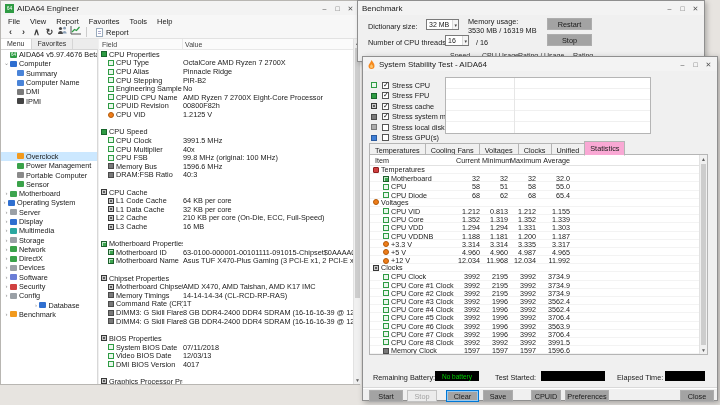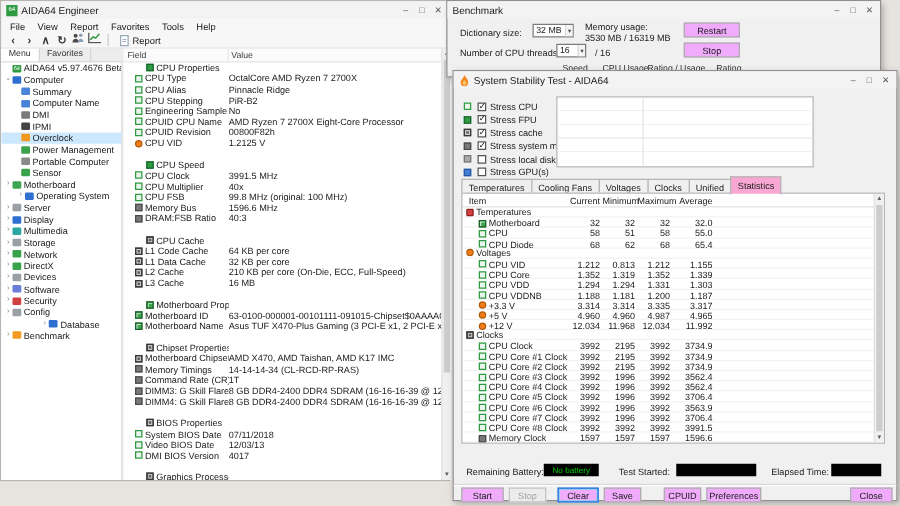--- a/index.html
+++ b/index.html
@@ -28,21 +28,21 @@
 .tree-row{display:flex;align-items:center;height:9.3px;font-size:7.3px;white-space:nowrap;overflow:hidden}
 .tree-row.selected{background:#cce8ff}
 .exp{width:7px;text-align:center;color:#8a8a8a;font-size:6px;flex:none;line-height:9px}
 .ti{width:7px;height:6px;flex:none;margin-right:2px;border-radius:1px;font-size:4.5px;color:#fff;text-align:center;line-height:6px;overflow:hidden}
 #field-panel{position:absolute;left:98px;top:38px;width:254px;bottom:0;background:#fff;overflow:hidden}
 #field-header{height:11px;display:flex;font-size:7px;color:#444;border-bottom:1px solid #e8e8e8;background:#fbfbfb;align-items:center}
 #field-header .fh1{width:84px;padding-left:3px;border-right:1px solid #e8e8e8;height:100%;display:flex;align-items:center}
 #field-header .fh2{padding-left:2px}
 .f-row{display:flex;height:8.62px;font-size:7.3px;align-items:center;white-space:nowrap}
 .f-label{width:84px;flex:none;display:flex;align-items:center;overflow:hidden;padding-left:9px}
-.f-row.group .f-label{padding-left:18px}
+.f-row.group .f-label{padding-left:2px}
 .f-value{flex:1;overflow:hidden}
 .f-gap{height:8.62px}
 .fi{width:6px;height:6px;flex:none;margin-right:2px}
 .fi.sq-green{background:#eaf6ec;border:1px solid #2e9b43}
 .fi.chip-green{background:#2e9b43;border:1px solid #19662c}
 .fi.sq-dark{background:#7a7a7a;border:1px solid #4a4a4a}
 .fi.chip-dark{background:#5e5e5e;border:1px solid #383838;box-shadow:inset 0 0 0 1px #c9c9c9}
 .fi.dot-orange{background:#ef7d1a;border:1px solid #b35a08;border-radius:50%}
 .fi.mobo-green{background:#3da54f;border:1px solid #1c5f2a;box-shadow:inset 1px 1px 0 #bfe6c9}
 .fi.dot-red{background:#d04040;border:1px solid #8f1f1f;border-radius:1px}
@@ -54,21 +54,21 @@
 #field-scroll{left:352px;top:38px;width:8px;bottom:0}
 #field-scroll .sb-thumb{top:9px;height:250px}
 #field-scroll .sb-arrow.down{position:absolute;bottom:0;left:0;right:0}
 
 
 #benchmark-window{left:357px;top:0;width:348px;height:62px;box-shadow:2px 2px 5px rgba(0,0,0,.25)}
 .bm-label{position:absolute;font-size:7.3px;white-space:nowrap}
 .bm-value{position:absolute;font-size:7.3px;white-space:nowrap}
 .select{position:absolute;background:#fff;border:1px solid #7a7a7a;font-size:7px;display:flex;align-items:center;padding-left:2px;height:11px}
 .select .arrow{margin-left:auto;font-size:5px;color:#444;border-left:1px solid #d9d9d9;padding:0 1px;height:100%;display:flex;align-items:center;background:#f4f4f4}
-.btn{background:#f0abfc;border:1px solid #adadad;font-size:7.3px;display:flex;align-items:center;justify-content:center;color:#1a1a1a;white-space:nowrap}
+.btn{background:#a3a3a3;border:1px solid #adadad;font-size:7.3px;display:flex;align-items:center;justify-content:center;color:#1a1a1a;white-space:nowrap}
 .bm-btn{position:absolute;width:45px;height:12px}
 .bm-clip-col{position:absolute;font-size:7px;color:#333;top:51px;white-space:nowrap}
 
 
 #stability-window{left:362px;top:56px;width:356px;height:345px;box-shadow:2px 2px 6px rgba(0,0,0,.3)}
 #stress-list{position:absolute;left:8px;top:23px}
 .cb-row{display:flex;align-items:center;font-size:7.3px;height:10.5px;white-space:nowrap}
 .cb-box{width:7px;height:7px;border:1px solid #555;background:#fff;margin:0 3px;position:relative;flex:none}
 .cb-box.checked::after{content:"✓";position:absolute;left:0;top:-2px;font-size:7px;color:#111}
 #log-table{position:absolute;left:82px;top:20px;width:206px;height:57px;background:#fff;border:1px solid #b5b5b5;font-size:7.2px}
@@ -170,21 +170,21 @@
       <div class="tree-row" style="padding-left: 9px;">
         <span class="exp"></span>
         <span class="ti" style="background: rgb(122, 122, 122);"></span>
         <span>DMI</span>
       </div>
       <div class="tree-row" style="padding-left: 9px;">
         <span class="exp"></span>
         <span class="ti" style="background: rgb(68, 68, 68);"></span>
         <span>IPMI</span>
       </div>
-      <div class="tree-row selected" style="padding-left: 9px;">
+      <div class="tree-row selected" style="padding-left: 9px; margin-top: 46px;">
         <span class="exp"></span>
         <span class="ti" style="background: rgb(242, 154, 30);"></span>
         <span>Overclock</span>
       </div>
       <div class="tree-row" style="padding-left: 9px;">
         <span class="exp"></span>
         <span class="ti" style="background: rgb(58, 162, 74);"></span>
         <span>Power Management</span>
       </div>
       <div class="tree-row" style="padding-left: 9px;">
@@ -195,21 +195,21 @@
       <div class="tree-row" style="padding-left: 9px;">
         <span class="exp"></span>
         <span class="ti" style="background: rgb(58, 162, 74);"></span>
         <span>Sensor</span>
       </div>
       <div class="tree-row" style="padding-left: 2px;">
         <span class="exp">›</span>
         <span class="ti" style="background: rgb(61, 165, 79);"></span>
         <span>Motherboard</span>
       </div>
-      <div class="tree-row" style="padding-left: 12px;">
+      <div class="tree-row" style="padding-left: 0;">
         <span class="exp">›</span>
         <span class="ti" style="background: rgb(47, 111, 208);"></span>
         <span>Operating System</span>
       </div>
       <div class="tree-row" style="padding-left: 2px;">
         <span class="exp">›</span>
         <span class="ti" style="background: rgb(154, 160, 166);"></span>
         <span>Server</span>
       </div>
       <div class="tree-row" style="padding-left: 2px;">

